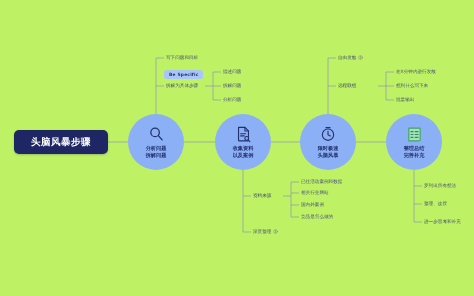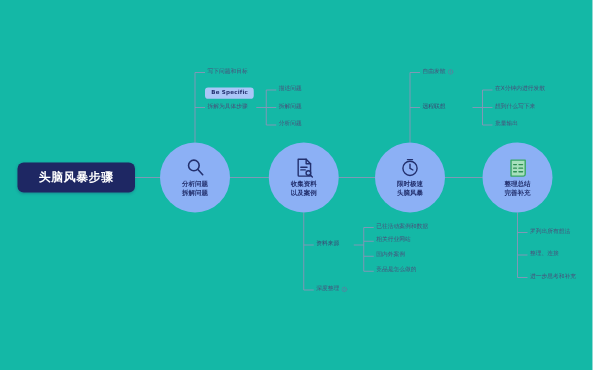--- a/index.html
+++ b/index.html
@@ -4,21 +4,21 @@
 <style>
   html, body {
     margin: 0;
     padding: 0;
     background: #f4f4f5;
   }
   #canvas {
     position: relative;
     width: 474px;
     height: 296px;
-    background: #14b8a6;
+    background: #bef264;
     font-family: "DejaVu Sans", "Liberation Sans", sans-serif;
     overflow: hidden;
   }
   #wires {
     position: absolute;
     left: 0;
     top: 0;
     width: 474px;
     height: 296px;
     pointer-events: none;

